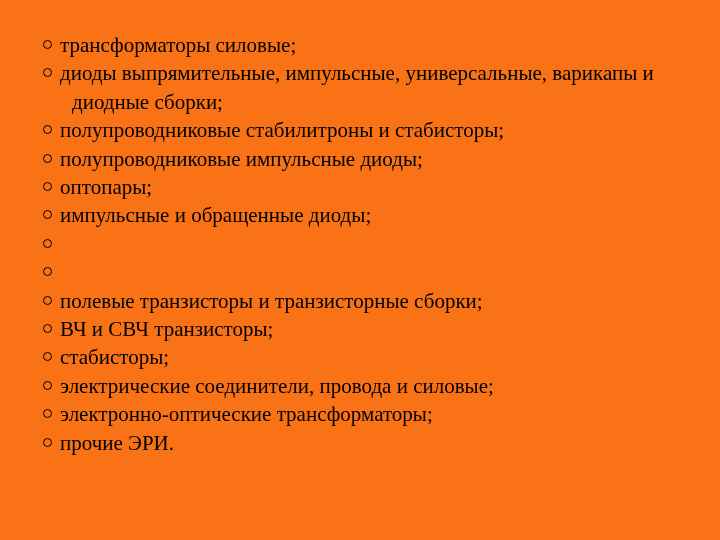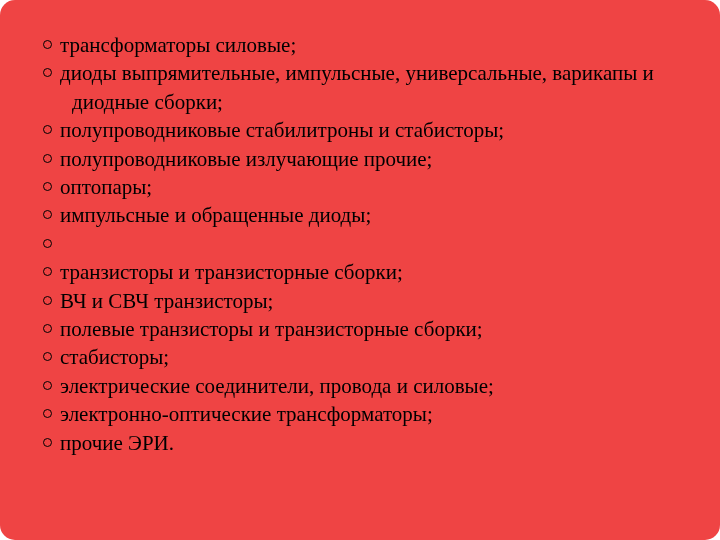--- a/index.html
+++ b/index.html
@@ -4,23 +4,22 @@
 <style>
   html, body {
     margin: 0;
     padding: 0;
     background: #ffffff;
   }
   .slide {
     position: relative;
     width: 720px;
     height: 540px;
-    background: #ef4444;
+    background: #f97316;
     overflow: hidden;
-    border-radius: 15px;
   }
   ul.bullet-list {
     list-style: none;
     margin: 0;
     padding: 31px 20px 0 43px;
     font-family: "Liberation Serif", "DejaVu Serif", serif;
     font-size: 21px;
     color: #000000;
   }
   ul.bullet-list li {
@@ -42,25 +41,25 @@
   }
 </style>
 </head>
 <body>
 
 <div class="slide">
   <ul class="bullet-list" id="bullet-list">
       <li><span class="bullet"></span><span>трансформаторы силовые;</span></li>
       <li><span class="bullet"></span><span>диоды выпрямительные, импульсные, универсальные, варикапы и диодные сборки;</span></li>
       <li><span class="bullet"></span><span>полупроводниковые стабилитроны и стабисторы;</span></li>
-      <li><span class="bullet"></span><span>полупроводниковые излучающие прочие;</span></li>
+      <li><span class="bullet"></span><span>полупроводниковые импульсные диоды;</span></li>
       <li><span class="bullet"></span><span>оптопары;</span></li>
       <li><span class="bullet"></span><span>импульсные и обращенные диоды;</span></li>
       <li><span class="bullet"></span></li>
-      <li><span class="bullet"></span><span>транзисторы и транзисторные сборки;</span></li>
+      <li><span class="bullet"></span></li>
+      <li><span class="bullet"></span><span>полевые транзисторы и транзисторные сборки;</span></li>
       <li><span class="bullet"></span><span>ВЧ и СВЧ транзисторы;</span></li>
-      <li><span class="bullet"></span><span>полевые транзисторы и транзисторные сборки;</span></li>
       <li><span class="bullet"></span><span>стабисторы;</span></li>
       <li><span class="bullet"></span><span>электрические соединители, провода и силовые;</span></li>
       <li><span class="bullet"></span><span>электронно-оптические трансформаторы;</span></li>
       <li><span class="bullet"></span><span>прочие ЭРИ.</span></li>
     </ul>
 </div>
 
 </body></html>

